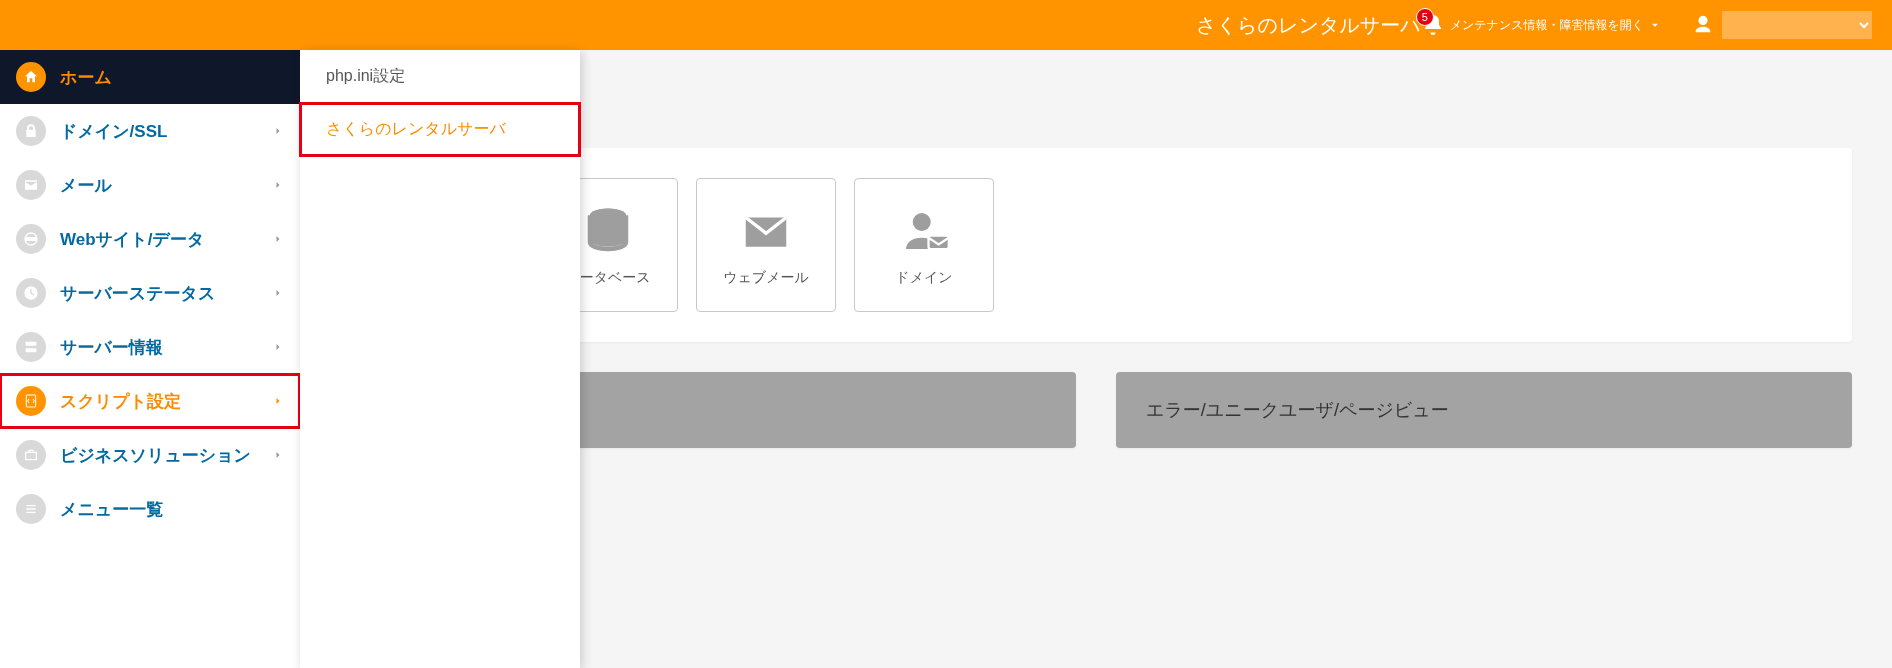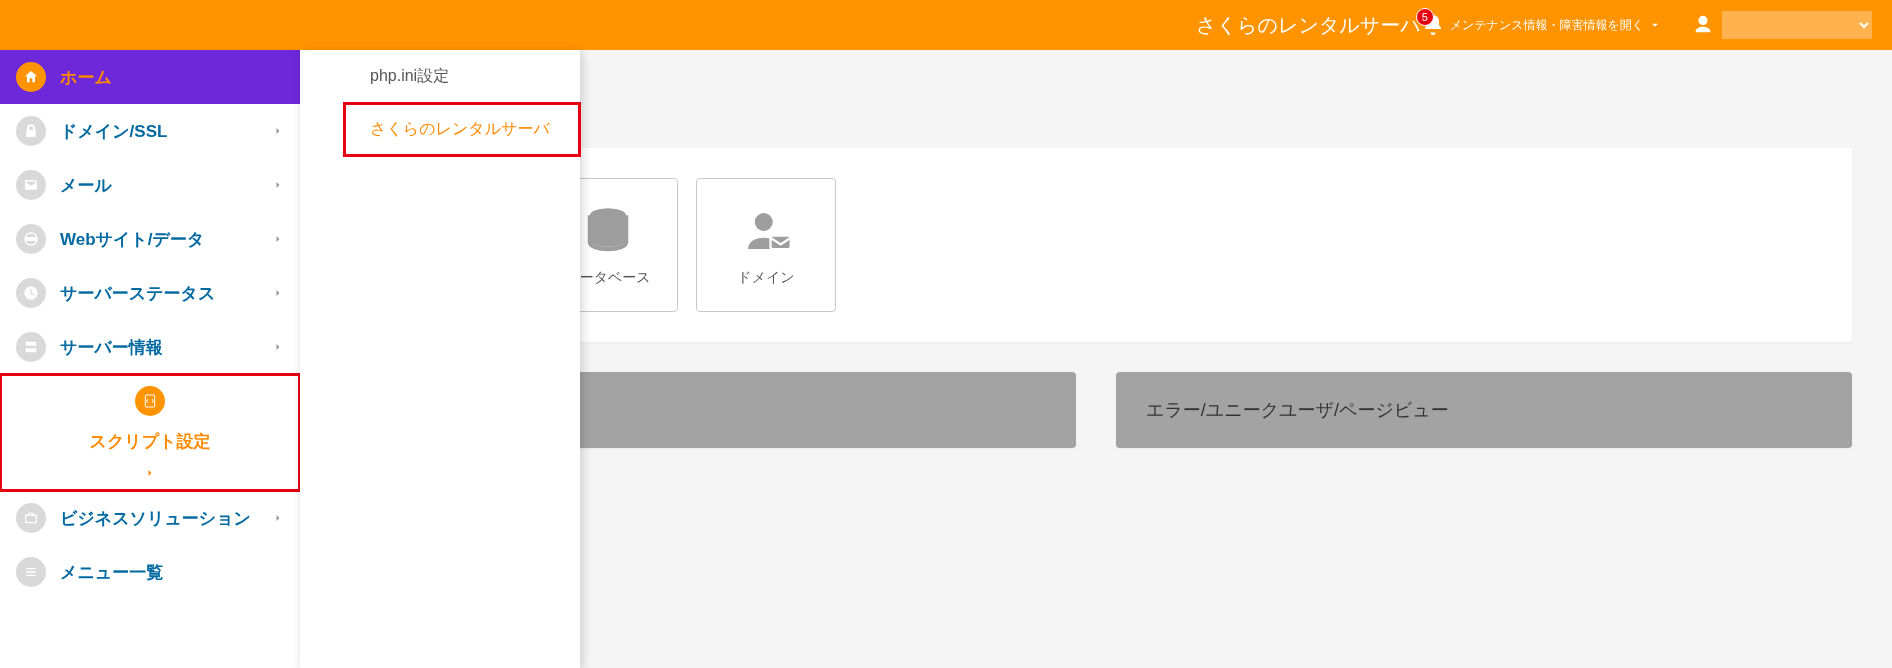--- a/index.html
+++ b/index.html
@@ -37,22 +37,22 @@
 
     .layout { display: flex; height: calc(668px - 50px); }
     .sidebar { width: 300px; background: #fff; }
     .nav-item {
       display: flex; align-items: center; gap: 14px;
       padding: 12px 16px;
       color: #0369a1; font-size: 17px;
       cursor: pointer;
       position: relative;
     }
-    .nav-item.active { background: #6d28d9; color: #ff8a00; }
-    .nav-item.hovered { color: #ff8a00; flex-direction: column; }
+    .nav-item.active { background: #0f172a; color: #ff8a00; }
+    .nav-item.hovered { color: #ff8a00; }
     .nav-icon { width: 30px; height: 30px; border-radius: 50%; background: #d9d9d9; display: flex; align-items: center; justify-content: center; flex-shrink: 0; }
     .nav-item.active .nav-icon, .nav-item.hovered .nav-icon { background: #ff9400; }
     .nav-icon svg { width: 16px; height: 16px; fill: #fff; }
     .nav-label { flex: 1; font-weight: 600; }
     .nav-chevron { width: 12px; height: 12px; fill: #999; }
     .nav-item.hovered .nav-chevron { fill: #ff8a00; }
 
     .highlight-red { outline: 3px solid #e60012; outline-offset: -2px; }
 
     .submenu {
@@ -61,21 +61,20 @@
       width: 280px;
       background: #fff;
       box-shadow: 2px 2px 10px rgba(0,0,0,0.18);
       height: calc(668px - 50px);
       z-index: 10;
     }
     .submenu-item {
       padding: 16px 26px;
       color: #555; font-size: 16px;
       cursor: pointer;
-      margin-left: 44px;
     }
     .submenu-item.highlighted { color: #ff8a00; } 
 
     .content { flex: 1; padding: 30px 40px; }
     .page-title { font-size: 28px; color: #444; font-weight: 500; margin-bottom: 30px; letter-spacing: 1px; }
 
     .card { background: #fff; border-radius: 4px; padding: 30px 40px; margin-bottom: 30px; box-shadow: 0 1px 3px rgba(0,0,0,0.05); }
 
     .quick-row { display: flex; gap: 18px; }
     .quick-btn {
@@ -247,20 +246,27 @@
               <ellipse cx="12" cy="5" rx="8" ry="3"></ellipse>
               <path d="M4 5v6c0 1.7 3.6 3 8 3s8-1.3 8-3V5M4 11v6c0 1.7 3.6 3 8 3s8-1.3 8-3v-6" fill="none" stroke="#9e9e9e" stroke-width="2"></path>
               <ellipse cx="12" cy="5" rx="8" ry="3" fill="#9e9e9e"></ellipse>
               <path d="M4 5v5c0 1.7 3.6 3 8 3s8-1.3 8-3V5" fill="#9e9e9e"></path>
               <path d="M4 11v5c0 1.7 3.6 3 8 3s8-1.3 8-3v-5" fill="#9e9e9e"></path>
             </svg>
           <div class="quick-label">データベース</div>
         </div>
         <div class="quick-btn">
           <svg viewBox="0 0 24 24">
+              <path d="M3 6h18v13H3z" fill="#9e9e9e"></path>
+              <path d="M3 6l9 7 9-7" fill="none" stroke="#fff" stroke-width="1.5"></path>
+            </svg>
+          <div class="quick-label">ウェブメール</div>
+        </div>
+        <div class="quick-btn">
+          <svg viewBox="0 0 24 24">
               <circle cx="11" cy="8" r="4" fill="#9e9e9e"></circle>
               <path d="M4 20c0-3 3-5 7-5s7 2 7 5z" fill="#9e9e9e"></path>
               <rect x="14" y="14" width="9" height="6" rx="1" fill="#9e9e9e" stroke="#fff" stroke-width="1"></rect>
               <path d="M14 15l4.5 3 4.5-3" fill="none" stroke="#fff"></path>
             </svg>
           <div class="quick-label">ドメイン</div>
         </div>
       </div>
     </div>
 

